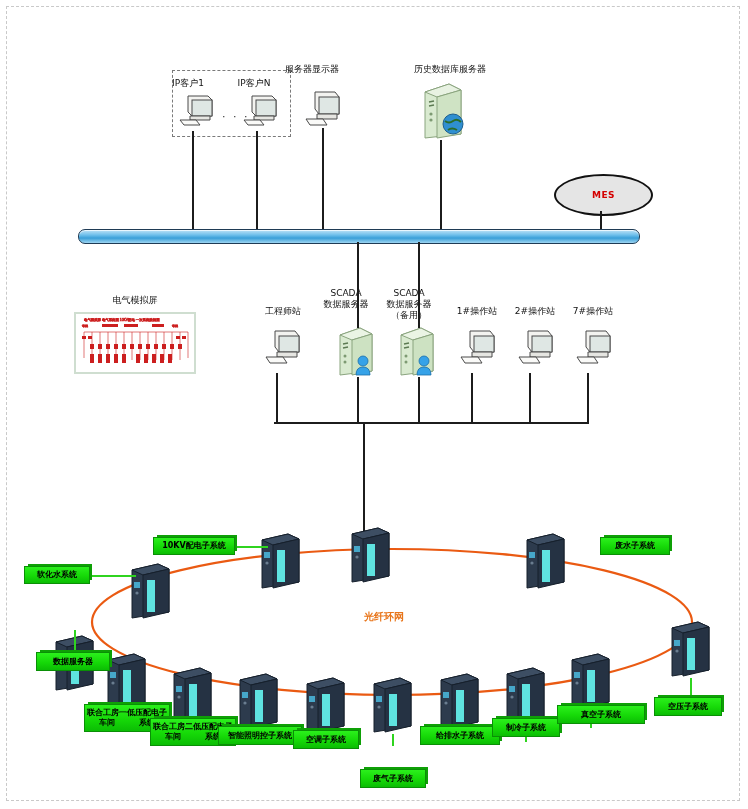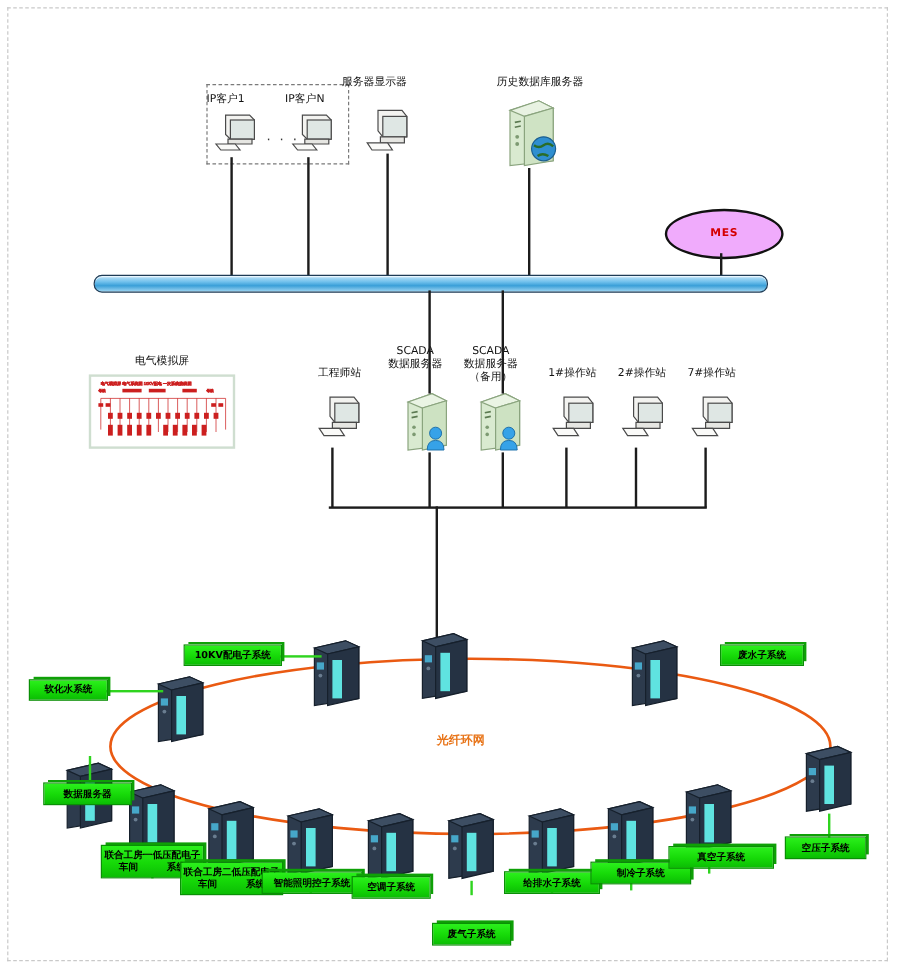--- a/index.html
+++ b/index.html
@@ -18,21 +18,21 @@
   #dots{position:absolute;left:222px;top:110px;font-size:11px;color:#333;letter-spacing:2px;}
 
   
   #bus{position:absolute;left:78px;top:229px;width:560px;height:13px;
        border:1px solid #1f3b55;border-radius:7px;
        background:linear-gradient(to bottom,#bfe2f6 0%,#6fc0ec 38%,#3a9fd8 62%,#9dd5f2 100%);
        box-shadow:inset 0 1px 0 #e8f6fe;}
 
   
   #mes{position:absolute;left:554px;top:174px;width:95px;height:38px;border:2px solid #111;border-radius:50%;
-       background:#f0abfc;display:flex;align-items:center;justify-content:center;}
+       background:#e5e5e5;display:flex;align-items:center;justify-content:center;}
   #mes span{color:#d40000;font-size:9px;font-weight:bold;letter-spacing:.5px;}
 
   
   #mimic{position:absolute;left:74px;top:312px;width:122px;height:62px;background:#fff;border:2px solid #cfded0;box-sizing:border-box;}
   #mimic svg{display:block;}
   .mimic-title{position:absolute;left:74px;top:294px;width:122px;text-align:center;font-size:9px;color:#111;}
 
   
   .dev{position:absolute;}
   .ringlbl{position:absolute;color:#e8751a;font-size:10px;font-weight:bold;}
@@ -501,21 +501,21 @@
   </div>
   <div class="gbox" style="left:293px;top:730px;width:66px;height:19px;">
     <span>空调子系统</span>
   </div>
   <div class="gbox" style="left:360px;top:730px;width:66px;height:19px;margin-top:39px;">
     <span>废气子系统</span>
   </div>
   <div class="gbox" style="left:420px;top:726px;width:80px;height:19px;align-items:center;">
     <span>给排水子系统</span>
   </div>
-  <div class="gbox" style="left:492px;top:718px;width:84px;height:19px;align-items:center;">
+  <div class="gbox" style="left:492px;top:718px;width:68px;height:19px;align-items:center;">
     <span>制冷子系统</span>
   </div>
   <div class="gbox" style="left:557px;top:705px;width:88px;height:19px;">
     <span>真空子系统</span>
   </div>
   <div class="gbox" style="left:654px;top:697px;width:68px;height:19px;">
     <span>空压子系统</span>
   </div>
 </div>
 

